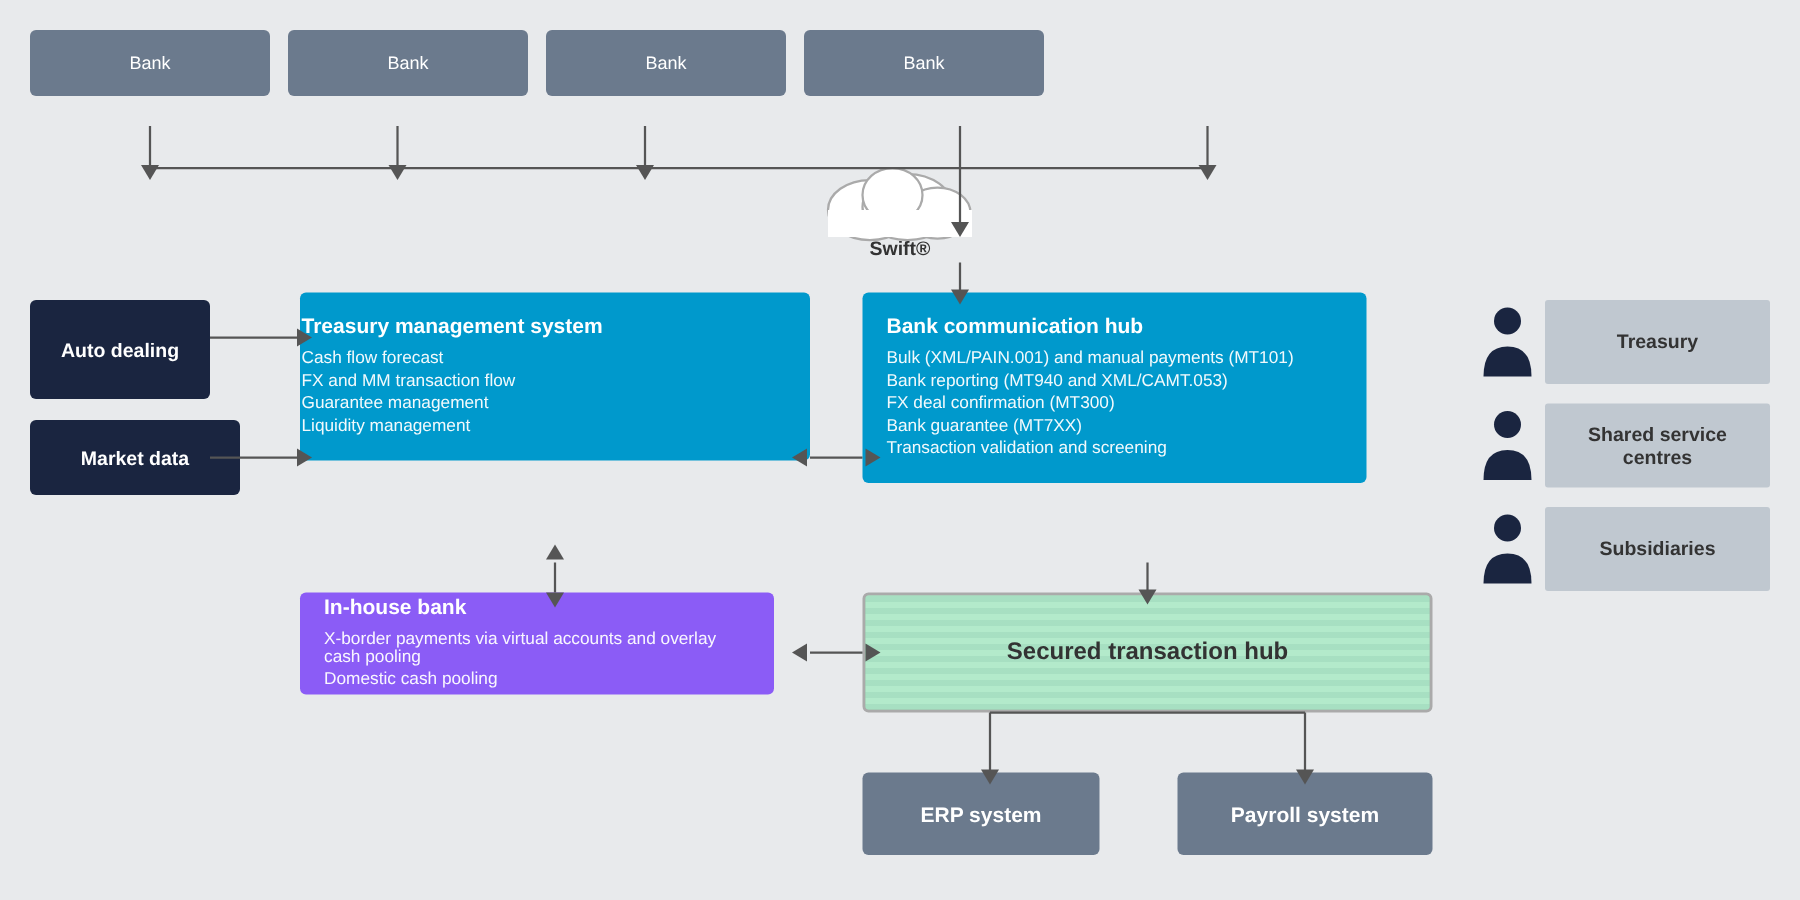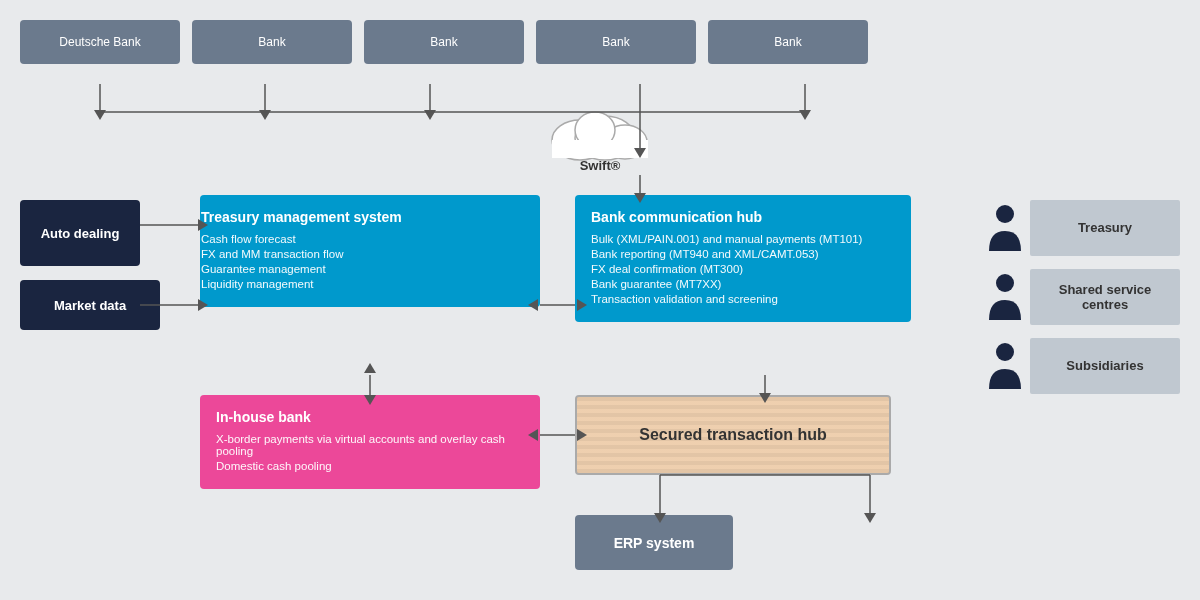--- a/index.html
+++ b/index.html
@@ -99,45 +99,45 @@
     .bank-comm .box-item {
       font-size: 11.5px;
       margin-bottom: 3px;
       opacity: 0.95;
     }
 
     .inhouse-bank {
       position: absolute;
       top: 395px;
       left: 200px;
-      width: 340px;
-      background: #ec4899;
-      color: white;
-      border-radius: 4px;
-      padding: 14px 16px;
+      width: 316px;
+      background: #8b5cf6;
+      color: white;
+      border-radius: 4px;
+      padding: 1px 16px;
     }
     .inhouse-bank .box-title {
       font-size: 14px;
       font-weight: bold;
       margin-bottom: 8px;
     }
     .inhouse-bank .box-item {
       font-size: 11.5px;
       margin-bottom: 3px;
       opacity: 0.95;
     }
 
     
     .secured-hub {
       position: absolute;
       top: 395px;
       left: 575px;
-      width: 316px;
+      width: 380px;
       height: 80px;
-      background: #fdba74;
+      background: #86efac;
       border: 2px solid #aaa;
       border-radius: 4px;
       display: flex;
       align-items: center;
       justify-content: center;
     }
     .secured-hub-inner {
       width: 100%;
       height: 100%;
       position: relative;
@@ -279,23 +279,20 @@
       width: 1200px;
       height: 600px;
       pointer-events: none;
     }
   </style>
 </head>
 <body>
 
 <div class="diagram">
   <div class="banks-row">
-    <div class="bank-box">
-      <span>Deutsche Bank</span>
-    </div>
     <div class="bank-box">
       <span>Bank</span>
     </div>
     <div class="bank-box">
       <span>Bank</span>
     </div>
     <div class="bank-box">
       <span>Bank</span>
     </div>
     <div class="bank-box">
@@ -349,20 +346,23 @@
     <div class="secured-hub-inner">
       <div class="hub-stripes"></div>
       <div class="hub-label">Secured transaction hub</div>
     </div>
   </div>
 
   <div class="erp-box">
     <span>ERP system</span>
   </div>
 
+  <div class="payroll-box">
+    <span>Payroll system</span>
+  </div>
 
   <div class="roles-area">
 
     <div class="role-row">
       <div class="role-icon">
         <svg class="person-svg" viewBox="0 0 36 50">
           <circle cx="18" cy="11" r="9" fill="#1a2540"></circle>
           <path d="M2 48 Q2 28 18 28 Q34 28 34 48 Z" fill="#1a2540"></path>
         </svg>
       </div>

